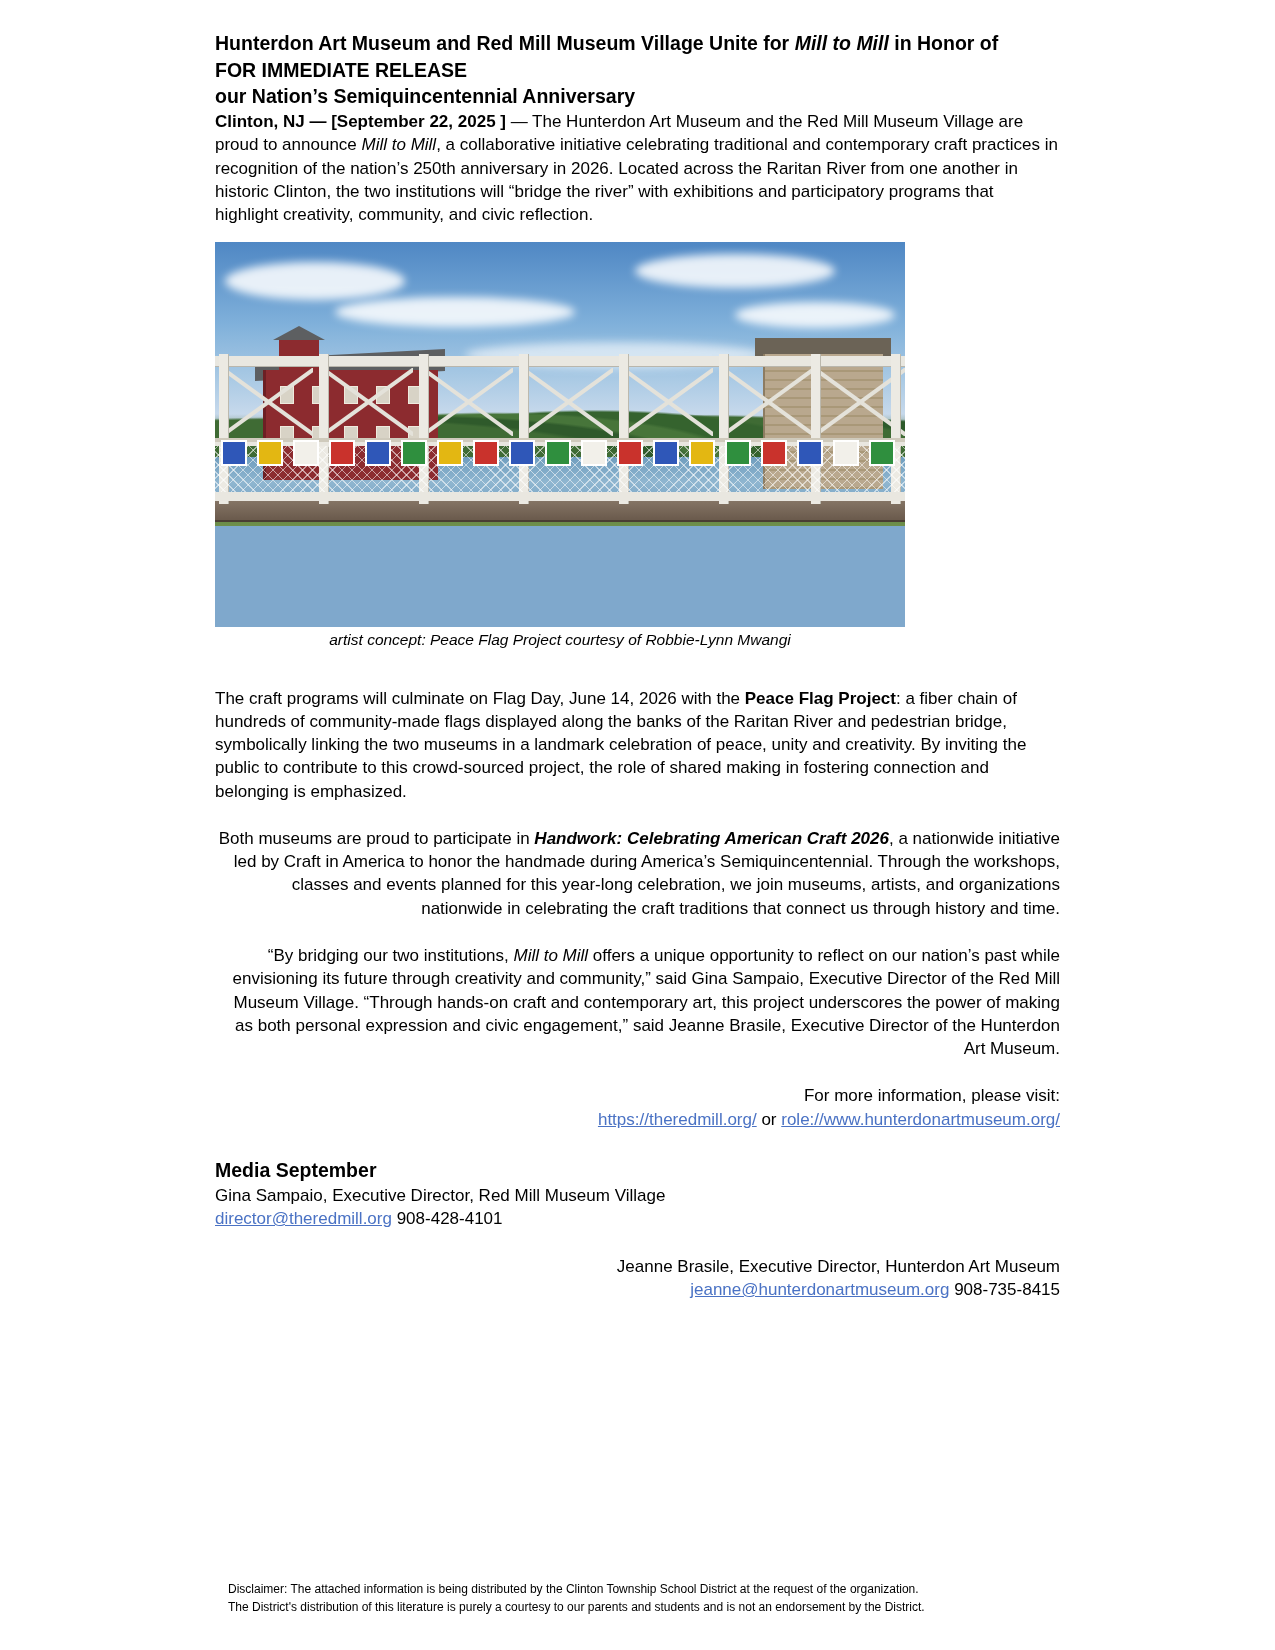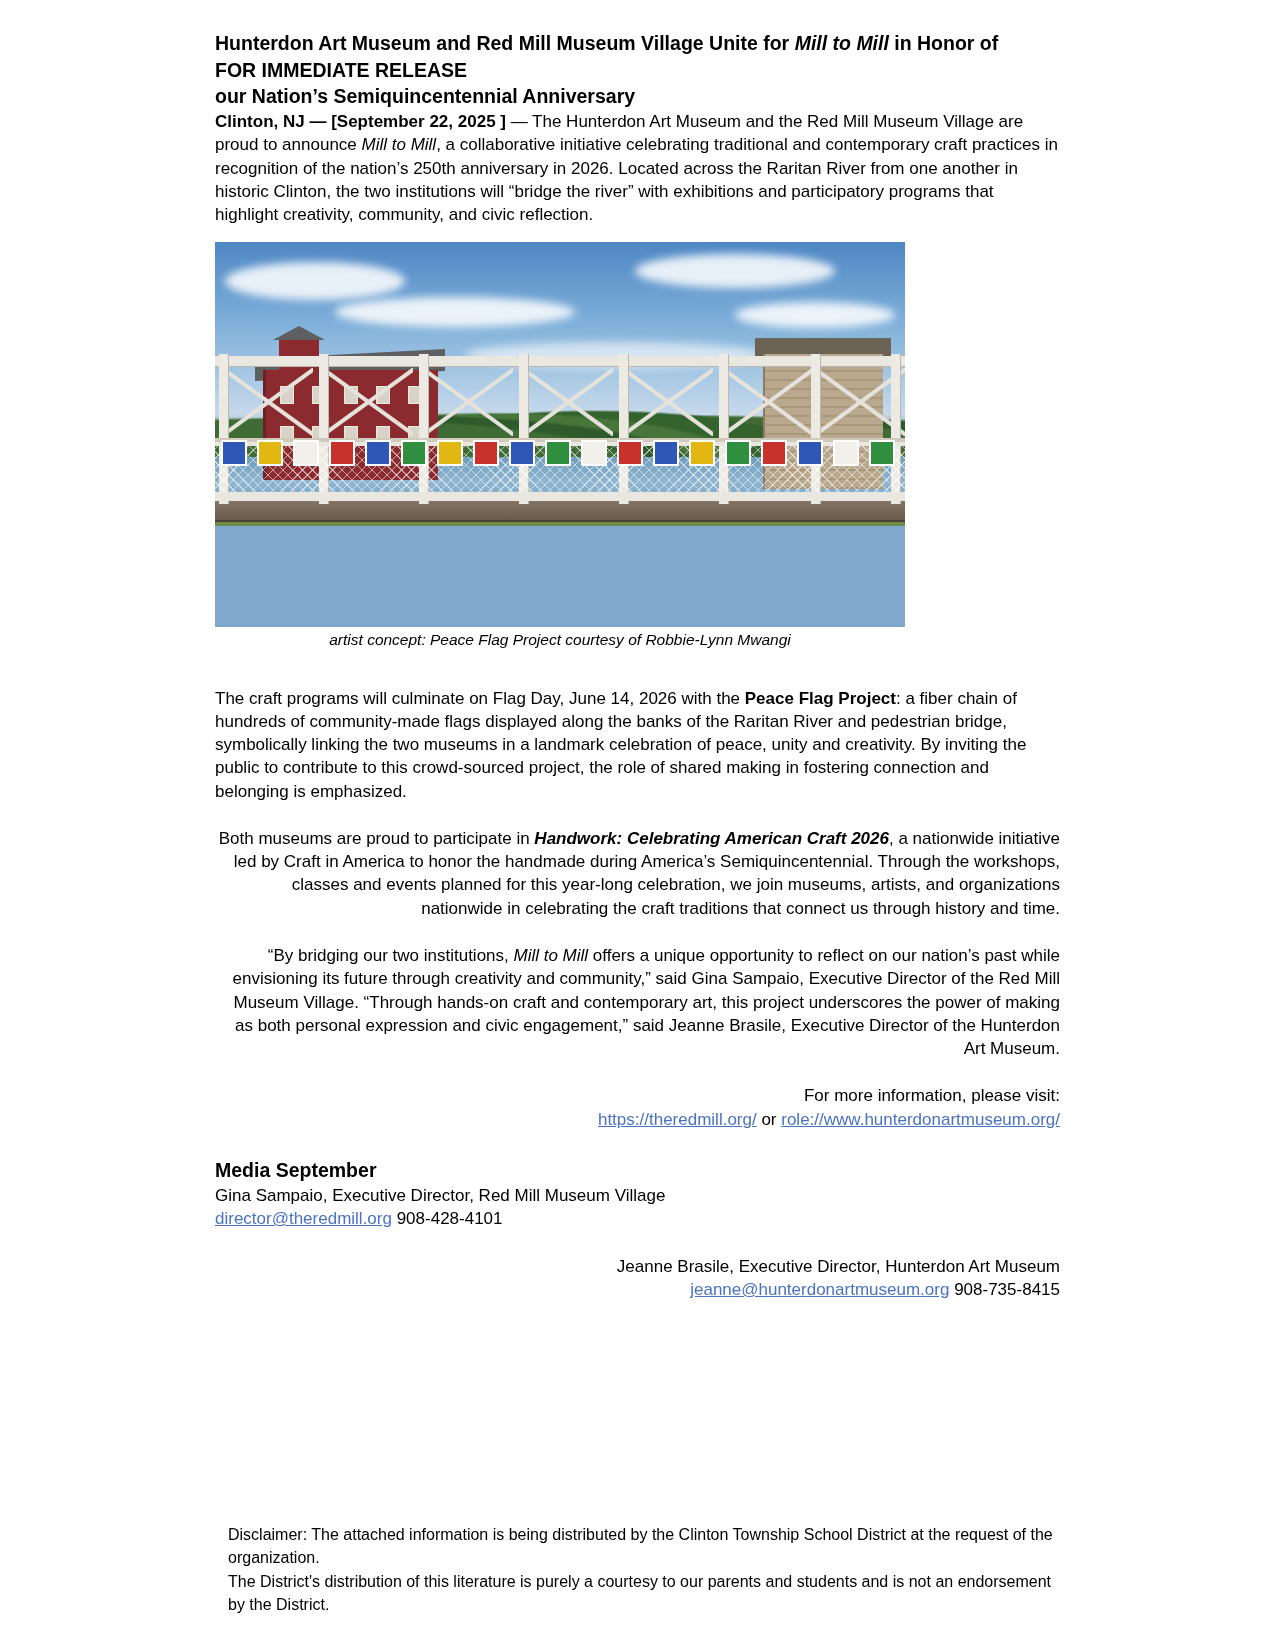--- a/index.html
+++ b/index.html
@@ -219,21 +219,21 @@
   .contacts-title {
     font-weight: bold;
     font-size: 19.5px;
     margin-top: 28px;
   }
   .disclaimer {
     position: absolute;
     left: 228px;
     bottom: 34px;
     width: 840px;
-    font-size: 16px;
+    font-size: 12px;
     line-height: 1.45;
     color: #000;
   }
 </style>
 </head>
 <body>
 
 <div class="page">
 
   <div class="headline-block">

